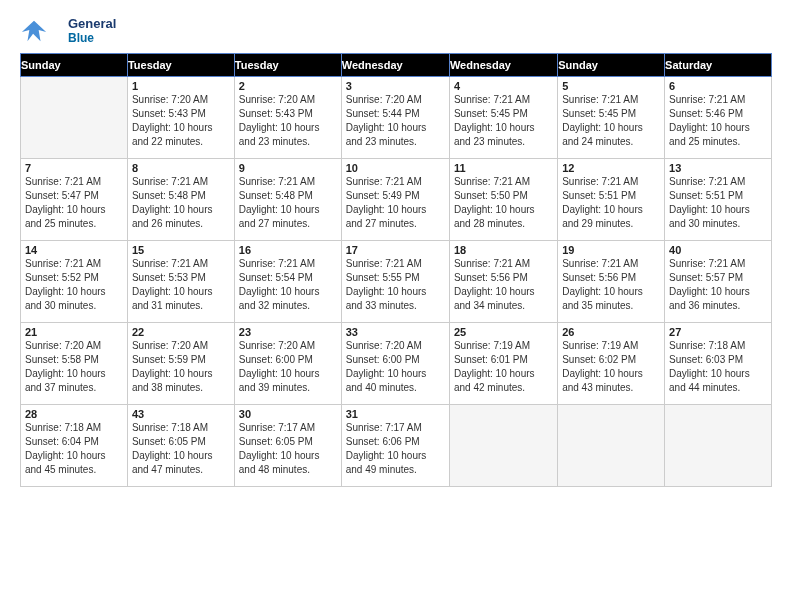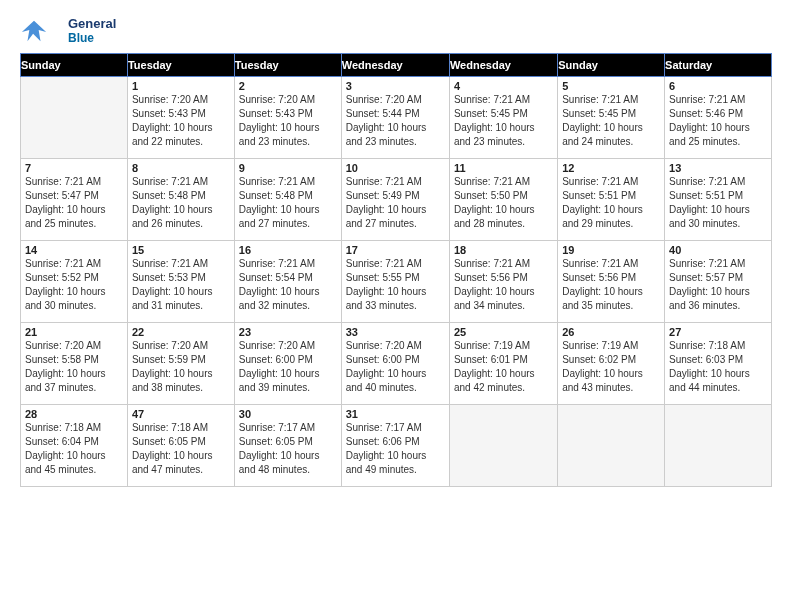--- a/index.html
+++ b/index.html
@@ -313,21 +313,21 @@
         </tr>
         <tr>
           <td>
             <span class="day-num">28</span>
             <div class="day-info" style="white-space: pre-line;">Sunrise: 7:18 AM
 Sunset: 6:04 PM
 Daylight: 10 hours
 and 45 minutes.</div>
           </td>
           <td>
-            <span class="day-num">47</span>
+            <span class="day-num">43</span>
             <div class="day-info" style="white-space: pre-line;">Sunrise: 7:18 AM
 Sunset: 6:05 PM
 Daylight: 10 hours
 and 47 minutes.</div>
           </td>
           <td>
             <span class="day-num">30</span>
             <div class="day-info" style="white-space: pre-line;">Sunrise: 7:17 AM
 Sunset: 6:05 PM
 Daylight: 10 hours

